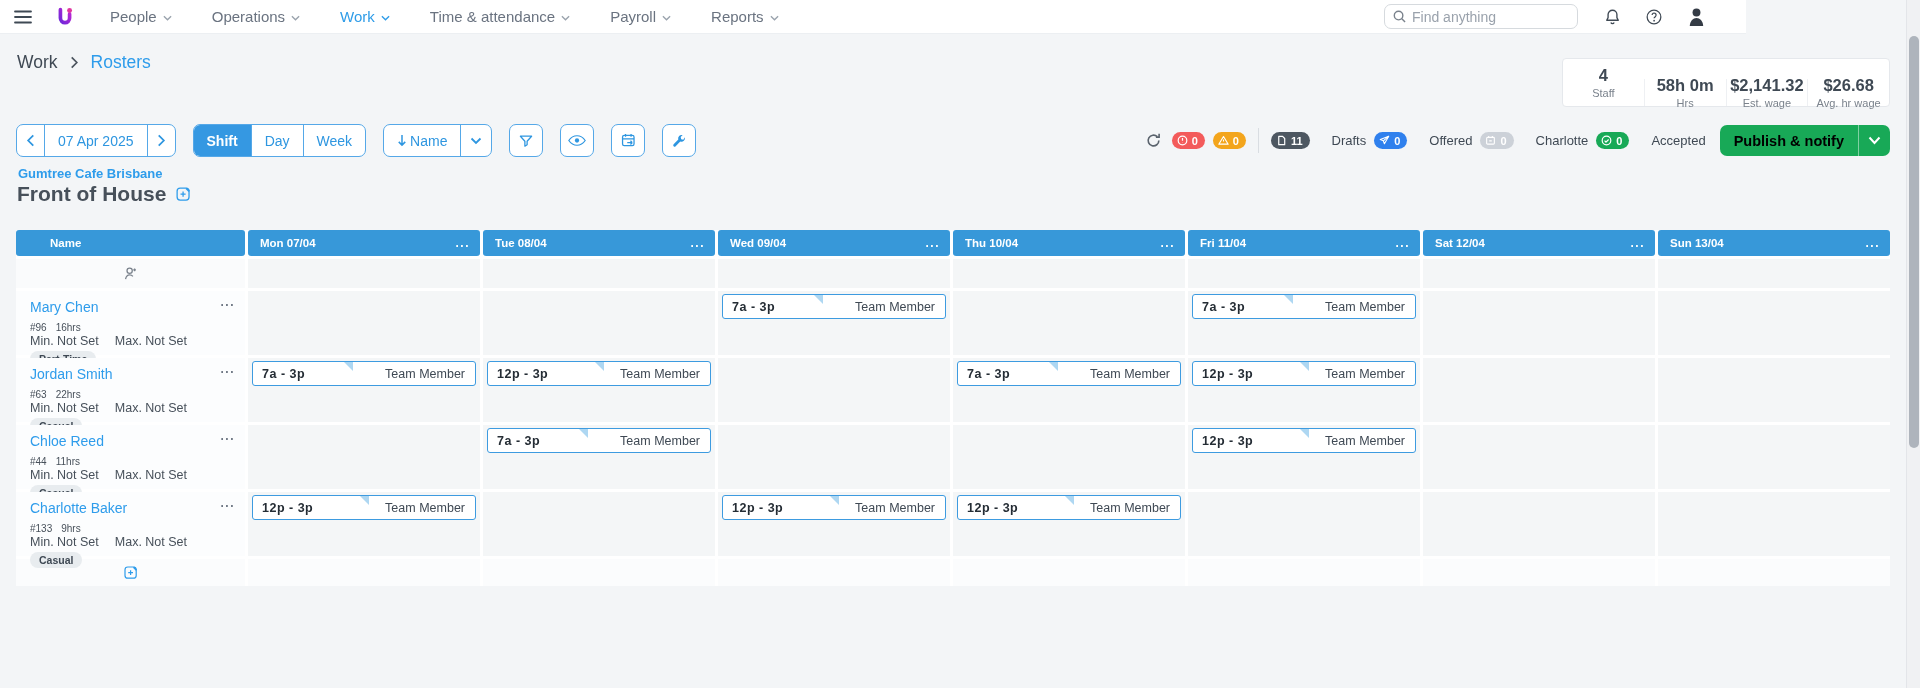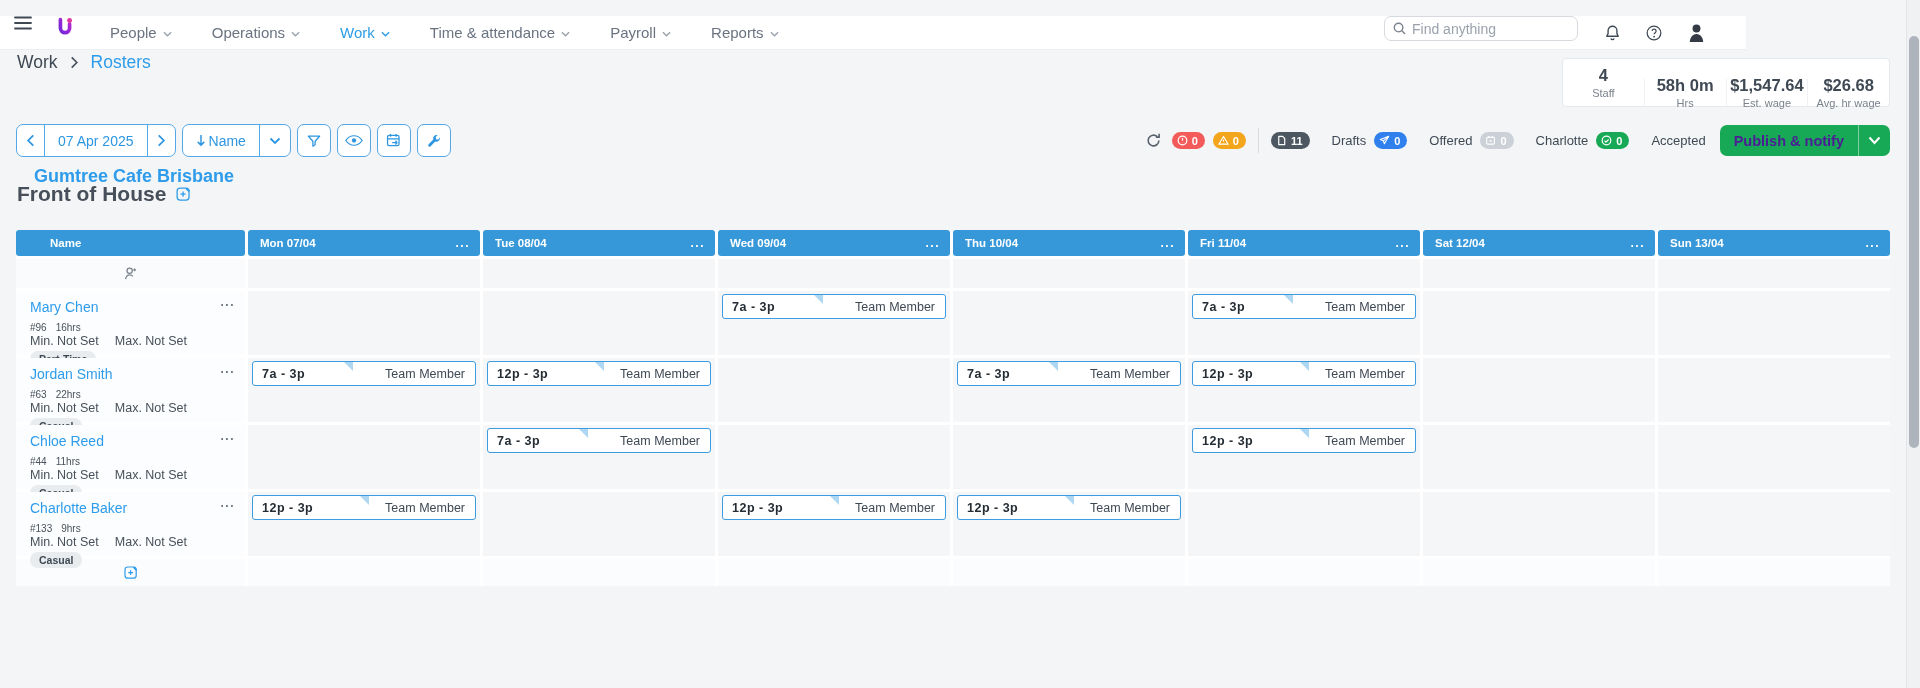--- a/index.html
+++ b/index.html
@@ -2,21 +2,21 @@
 <html><head>
 <meta charset="utf-8">
 <style>
   * { margin:0; padding:0; box-sizing:border-box; }
   html,body { width:1920px; height:688px; overflow:hidden; background:#f3f5f7;
               font-family:"Liberation Sans", sans-serif; }
   svg { display:block; }
 
   
   .topnav { position:absolute; top:0; left:0; width:1746px; height:34px; background:#fff;
-            border-bottom:1px solid #eceff2; display:flex; z-index:5;margin-top:16px; }
+            border-bottom:1px solid #eceff2; display:flex; align-items:center; z-index:5; }
   .hamburger { margin-left:14px; cursor:pointer; }
   .logo { margin-left:22px; }
   .nav-items { display:flex; margin-left:34px; gap:40px; }
   .nav-item { display:flex; align-items:center; gap:6px; font-size:15px; color:#6a7380; cursor:pointer; }
   .nav-item.active { color:#2e9ce8; }
   .nav-chevron { margin-top:2px; color:#9aa3ad; }
   .nav-item.active .nav-chevron { color:#2e9ce8; }
   .search-box { margin-left:auto; width:194px; height:25px; border:1px solid #d6dade; border-radius:7px;
                 display:flex; align-items:center; padding:0 8px; gap:6px; background:#fff; }
   .search-box input { border:none; outline:none; width:140px; font-size:14px; color:#3f4954;
@@ -32,46 +32,46 @@
 
   
   .stats { position:absolute; top:58px; left:1562px; width:328px; height:49px; background:#fff;
            border:1px solid #e5e8ec; border-radius:4px; display:flex; }
   .stat { flex:1; display:flex; flex-direction:column; align-items:center; justify-content:center; gap:2px; }
   .stat + .stat { border-left:1px solid #eef0f3;margin-top:20px; }
   .stat-value { font-size:16.5px; font-weight:bold; color:#3f4954; }
   .stat-label { font-size:11px; color:#7a828c; }
 
   
-  .toolbar { position:absolute; top:124px; left:16px; height:33px; display:flex; gap:6px; }
+  .toolbar { position:absolute; top:124px; left:16px; height:33px; display:flex; gap:17px; }
   .btn-group { display:flex; align-items:stretch; border:1px solid #55a8e8; border-radius:7px;
                background:#fff; overflow:hidden; color:#2e96e0; }
   .tb-btn { display:flex; align-items:center; justify-content:center; padding:0 13px; font-size:14px;
             color:#2e96e0; cursor:pointer; white-space:nowrap; }
   .tb-btn.icon-only { padding:0 9px; }
   .btn-group .tb-btn + .tb-btn { border-left:1px solid #55a8e8; }
   .tb-btn.selected { background:#3598e2; color:#fff; font-weight:bold; }
   .sq-btn { width:34px; border:1px solid #55a8e8; border-radius:7px; background:#fff; color:#2e96e0;
             display:flex; align-items:center; justify-content:center; cursor:pointer; }
   .date-label { font-size:14px; }
 
   
   .statusbar { position:absolute; top:125px; right:30px; height:31px; display:flex; align-items:center; gap:8px; }
   .refresh { color:#5a636d; cursor:pointer; margin-right:2px; }
   .pill { height:17px; border-radius:9px; padding:0 7px 0 5px; display:inline-flex; align-items:center;
           gap:4px; color:#fff; font-size:11px; font-weight:bold; }
   .pill-label { font-size:13px; color:#3f4954; margin-left:-2px;padding-left:16px; }
   .vdivider { width:1px; height:25px; background:#d9dde2; margin:0 4px; }
-  .publish-btn { height:31px; border-radius:7px; display:flex; align-items:stretch; color:#4c1d95;
+  .publish-btn { height:31px; border-radius:7px; display:flex; align-items:stretch; color:#000000;
                  font-weight:bold; font-size:14.5px; cursor:pointer; margin-left:6px; overflow:hidden; }
   .publish-label { display:flex; align-items:center; padding:0 14px; }
   .publish-chevron { display:flex; align-items:center; padding:0 9px; border-left:1px solid rgba(255,255,255,.45); }
 
   
-  .loc-link { position:absolute; top:166px; left:34px; font-size:18px; font-weight:bold; color:#2e9ceb; cursor:pointer; }
+  .loc-link { position:absolute; top:166px; left:18px; font-size:13px; font-weight:bold; color:#2e9ceb; cursor:pointer; }
   .team-row { position:absolute; top:182px; left:17px; display:flex; align-items:center; gap:9px; }
   .team-title { font-size:21px; font-weight:bold; color:#47505a; }
 
   
   .grid { position:absolute; top:230px; left:16px; width:1874px; display:grid;
           grid-template-columns:229px repeat(7, 1fr);
           grid-template-rows:26px 29px repeat(4, 64px) 27px; gap:3px; background:#fff; }
   .th { background:#3798d9; color:#fff; border-radius:3px; display:flex; align-items:center;
         font-size:11.5px; font-weight:bold; padding:0 10px 0 12px; }
   .th.name-th { padding-left:34px; }
@@ -219,21 +219,21 @@
 <div class="stats" id="stats">
     <div class="stat">
       <span class="stat-value">4</span>
       <span class="stat-label">Staff</span>
     </div>
     <div class="stat">
       <span class="stat-value">58h 0m</span>
       <span class="stat-label">Hrs</span>
     </div>
     <div class="stat">
-      <span class="stat-value">$1,547.64</span>
+      <span class="stat-value">$2,141.32</span>
       <span class="stat-label">Est. wage</span>
     </div>
     <div class="stat">
       <span class="stat-value">$26.68</span>
       <span class="stat-label">Avg. hr wage</span>
     </div>
   </div>
 
 <div class="toolbar">
   <div class="btn-group">
@@ -241,20 +241,25 @@
       <svg width="9" height="13" viewBox="0 0 9 14" fill="none" stroke="currentColor" stroke-width="1.9">
           <path d="M7.5 1.5L2 7l5.5 5.5"></path>
         </svg>
     </span>
     <span class="tb-btn date-label">07 Apr 2025</span>
     <span class="tb-btn icon-only">
       <svg width="9" height="13" viewBox="0 0 9 14" fill="none" stroke="currentColor" stroke-width="1.9">
           <path d="M1.5 1.5L7 7l-5.5 5.5"></path>
         </svg>
     </span>
+  </div>
+  <div class="btn-group">
+    <span class="tb-btn selected">Shift</span>
+    <span class="tb-btn">Day</span>
+    <span class="tb-btn">Week</span>
   </div>
   <div class="btn-group">
     <span class="tb-btn" style="gap:3px;">
       <svg width="10" height="13" viewBox="0 0 10 14" fill="none" stroke="currentColor" stroke-width="1.6">
           <path d="M5 1v11M1.5 8.5L5 12l3.5-3.5"></path>
         </svg>
       <span>Name</span>
     </span>
     <span class="tb-btn icon-only">
       <svg width="12" height="8" viewBox="0 0 12 8" fill="none" stroke="currentColor" stroke-width="1.8">

